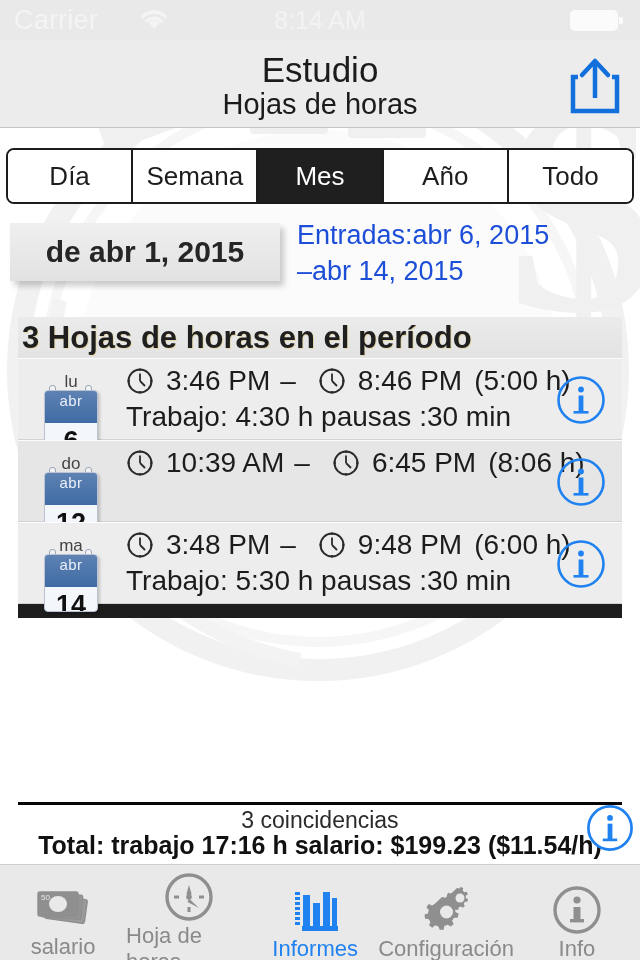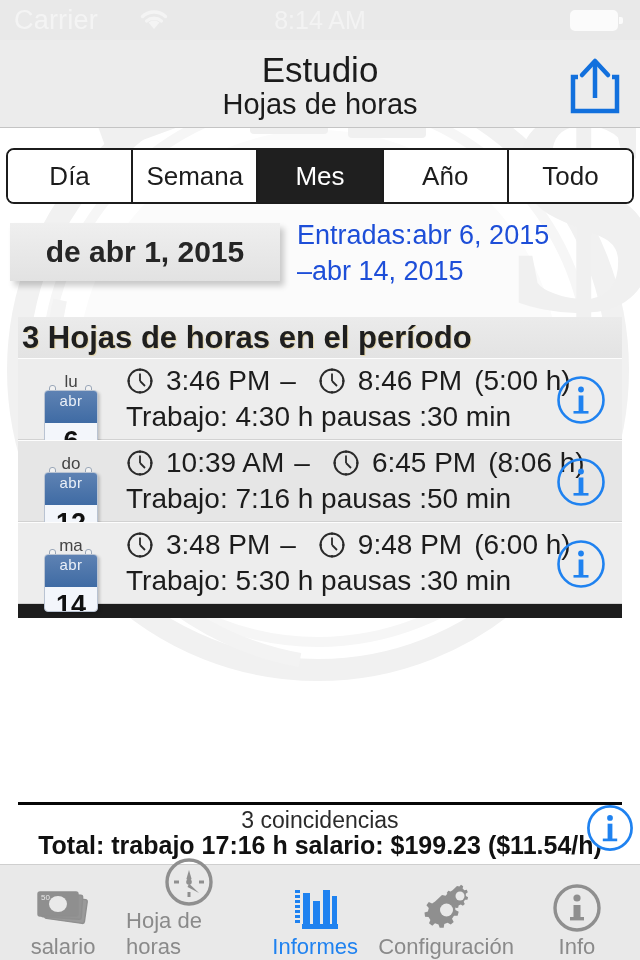--- a/index.html
+++ b/index.html
@@ -246,21 +246,21 @@
     position: absolute; left: 0; bottom: 0;
     width: 640px; height: 96px;
     background: #e9e9e9;
     border-top: 1px solid #cfcfcf;
     display: flex;
     z-index: 6;
   }
   #tabbar .tab {
     flex: 1 1 0;
     display: flex; flex-direction: column;
-    align-items: center; justify-content: flex-end;
+    align-items: center; justify-content: center;
     padding-top: 21px;
     cursor: pointer;
     user-select: none;
   }
   #tabbar .tab .glyph {
     height: 54px; display: flex; align-items: center; justify-content: center;
   }
   #tabbar .tab .lbl {
     font-size: 22px; color: #8a8a8a; line-height: 26px;
   }
@@ -413,21 +413,20 @@
           <line x1="14" y1="14" x2="19" y2="19" stroke="#2a2a2a" stroke-width="1.8"></line>
           <line x1="14" y1="1.6" x2="14" y2="4" stroke="#2a2a2a" stroke-width="1.6"></line>
           <line x1="14" y1="24" x2="14" y2="26.4" stroke="#2a2a2a" stroke-width="1.6"></line>
           <line x1="1.6" y1="14" x2="4" y2="14" stroke="#2a2a2a" stroke-width="1.6"></line>
           <line x1="24" y1="14" x2="26.4" y2="14" stroke="#2a2a2a" stroke-width="1.6"></line>
         </svg>
       </span>
       <span class="tval">6:45 PM</span>
       <span class="tval">(8:06 h)</span>
     </div>
-    <div class="tline2">Trabajo: 7:16 h pausas :50 min</div>
     <div class="info-btn">
       <svg width="50" height="50" viewBox="0 0 50 50">
         <circle cx="25" cy="25" r="22.5" fill="none" stroke="#1f82f0" stroke-width="2.6"></circle>
         <circle cx="25" cy="14.5" r="2.9" fill="#1f82f0"></circle>
         <rect x="22.6" y="20.5" width="4.8" height="17" fill="#1f82f0"></rect>
         <rect x="17.5" y="36" width="15" height="2.6" fill="#1f82f0"></rect>
       </svg>
     </div>
   </div>
 

